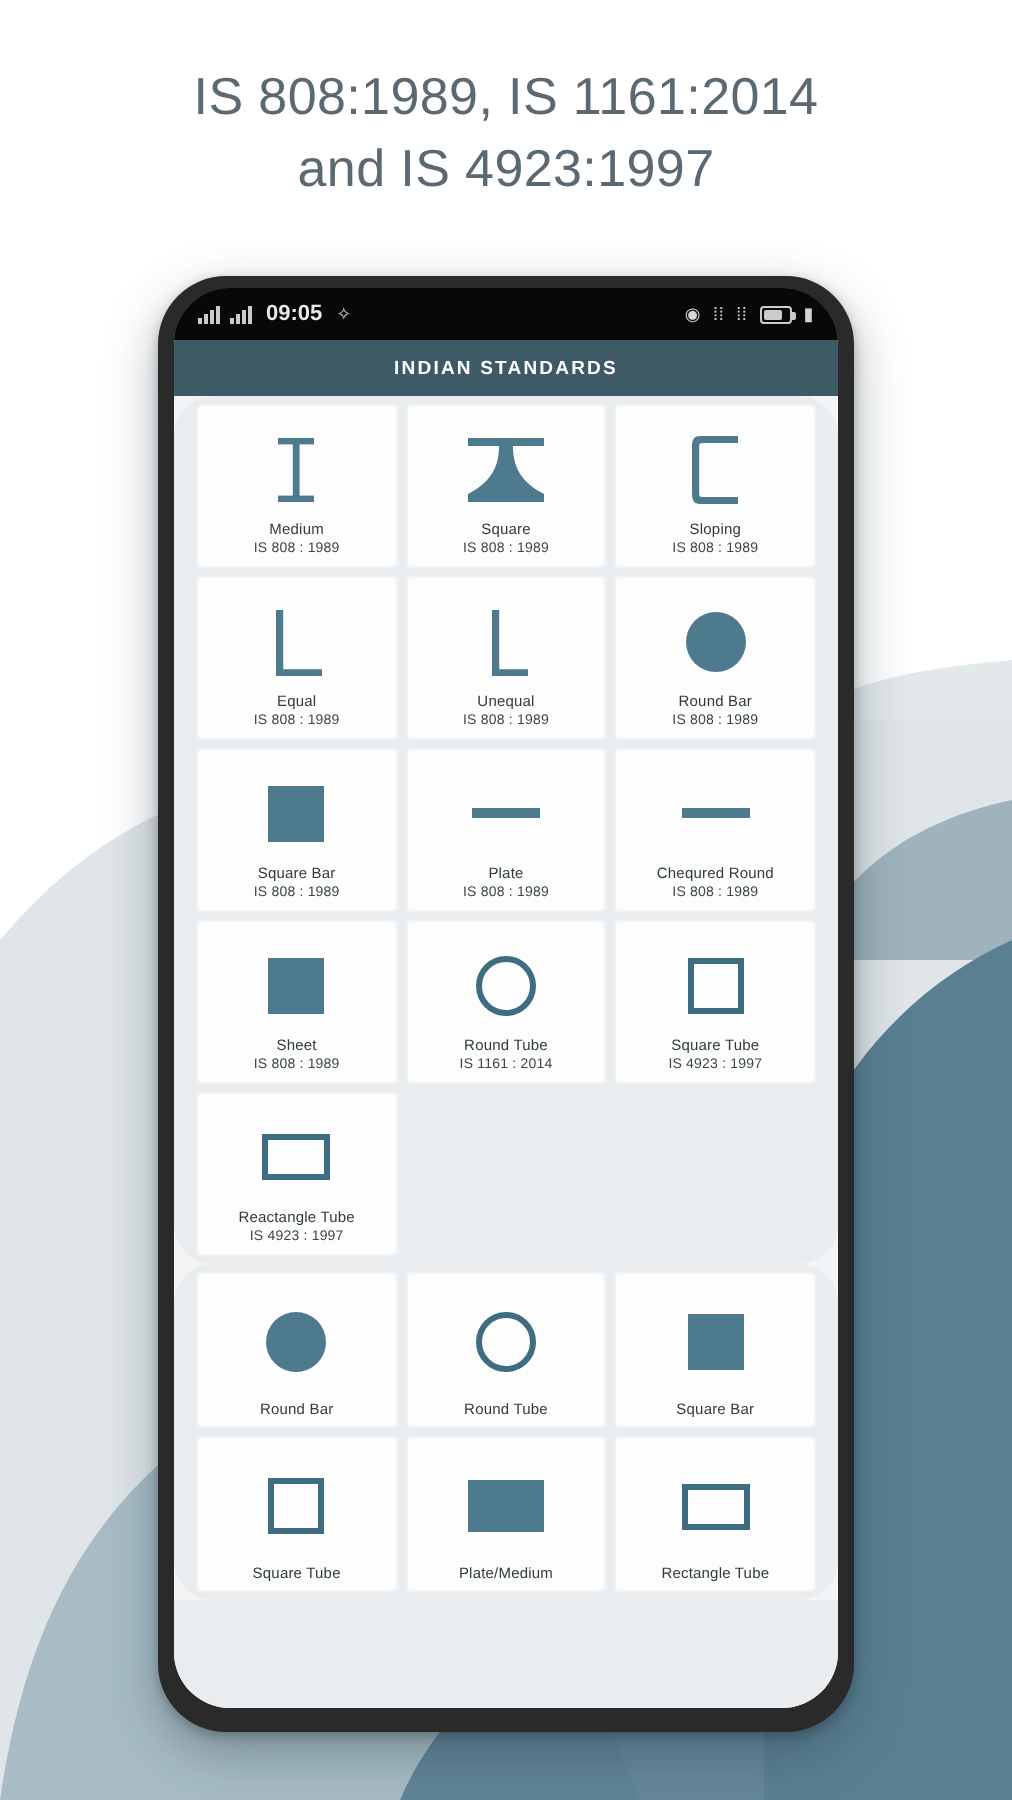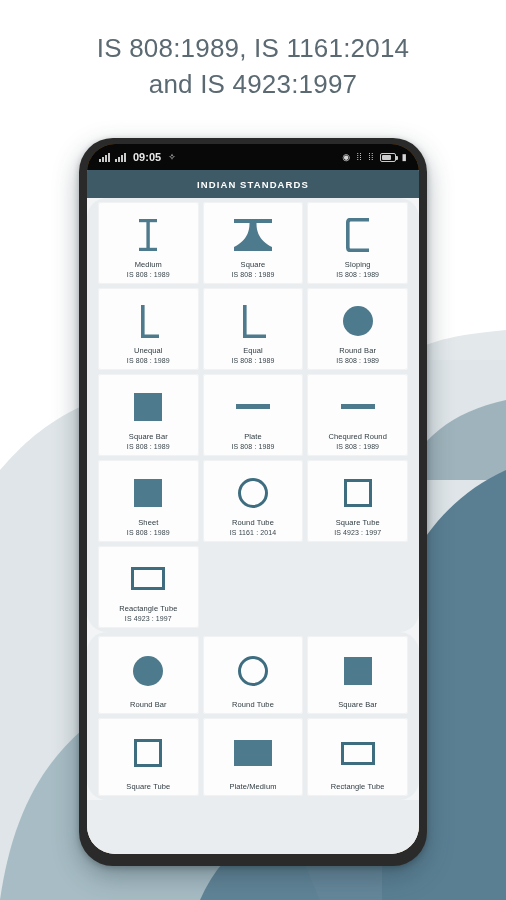--- a/index.html
+++ b/index.html
@@ -219,36 +219,36 @@
           <div class="cell tall">
             <div class="cell-art">
               <svg class="sh" width="30" height="36" viewBox="0 0 30 36">
                 <path d="M26 1 H7 C4 1 3 3 3 6 V30 C3 33 4 35 7 35 H26 V31.5 H8 C7 31.5 6.6 31 6.6 30 V6 C6.6 5 7 4.5 8 4.5 H26 Z" fill="#4d7a8c"></path>
               </svg>
             </div>
             <div class="cell-label"><span>Sloping</span><span class="cell-code">IS 808 : 1989</span></div>
           </div>
           <div class="cell tall">
             <div class="cell-art">
+              <svg class="sh" width="30" height="34" viewBox="0 0 30 34">
+                <path d="M5 1 H8.6 V30.6 H28 V34 H5 Z" fill="#4d7a8c"></path>
+              </svg>
+            </div>
+            <div class="cell-label"><span>Equal</span><span class="cell-code">IS 808 : 1989</span></div>
+          </div>
+          <div class="cell tall">
+            <div class="cell-art">
               <svg class="sh" width="26" height="34" viewBox="0 0 26 34">
                 <path d="M6 1 H9.6 V30.6 H24 V34 H6 Z" fill="#4d7a8c"></path>
               </svg>
             </div>
             <div class="cell-label"><span>Unequal</span><span class="cell-code">IS 808 : 1989</span></div>
           </div>
           <div class="cell tall">
             <div class="cell-art">
-              <svg class="sh" width="30" height="34" viewBox="0 0 30 34">
-                <path d="M5 1 H8.6 V30.6 H28 V34 H5 Z" fill="#4d7a8c"></path>
-              </svg>
-            </div>
-            <div class="cell-label"><span>Equal</span><span class="cell-code">IS 808 : 1989</span></div>
-          </div>
-          <div class="cell tall">
-            <div class="cell-art">
               <div class="circle-f"></div>
             </div>
             <div class="cell-label"><span>Round Bar</span><span class="cell-code">IS 808 : 1989</span></div>
           </div>
           <div class="cell tall">
             <div class="cell-art">
               <div class="square-f"></div>
             </div>
             <div class="cell-label"><span>Square Bar</span><span class="cell-code">IS 808 : 1989</span></div>
           </div>

